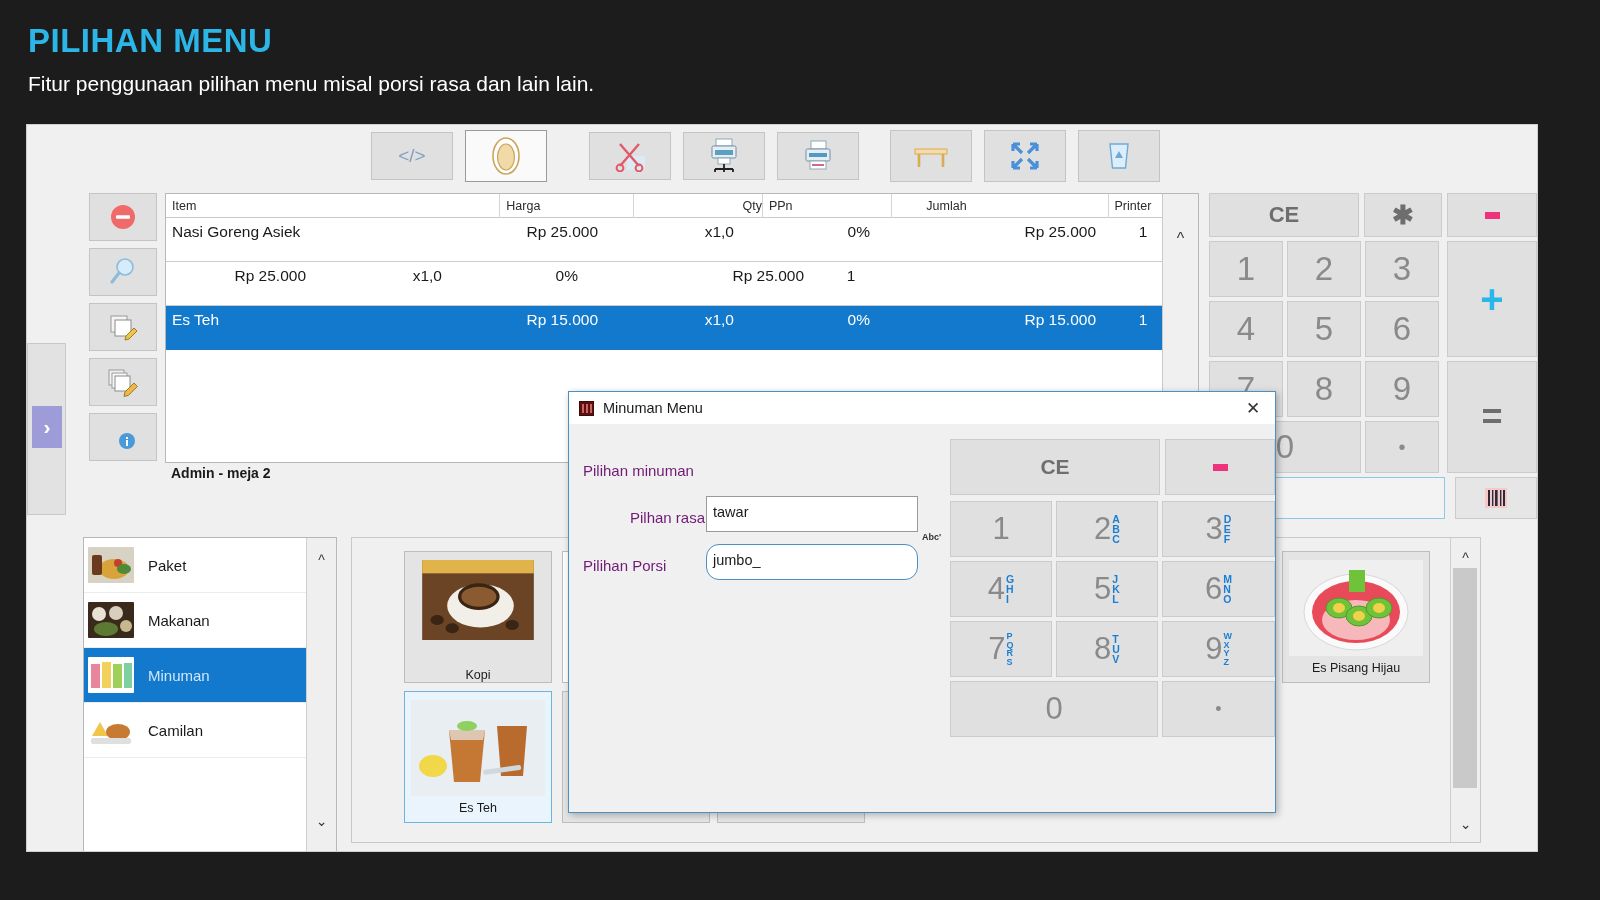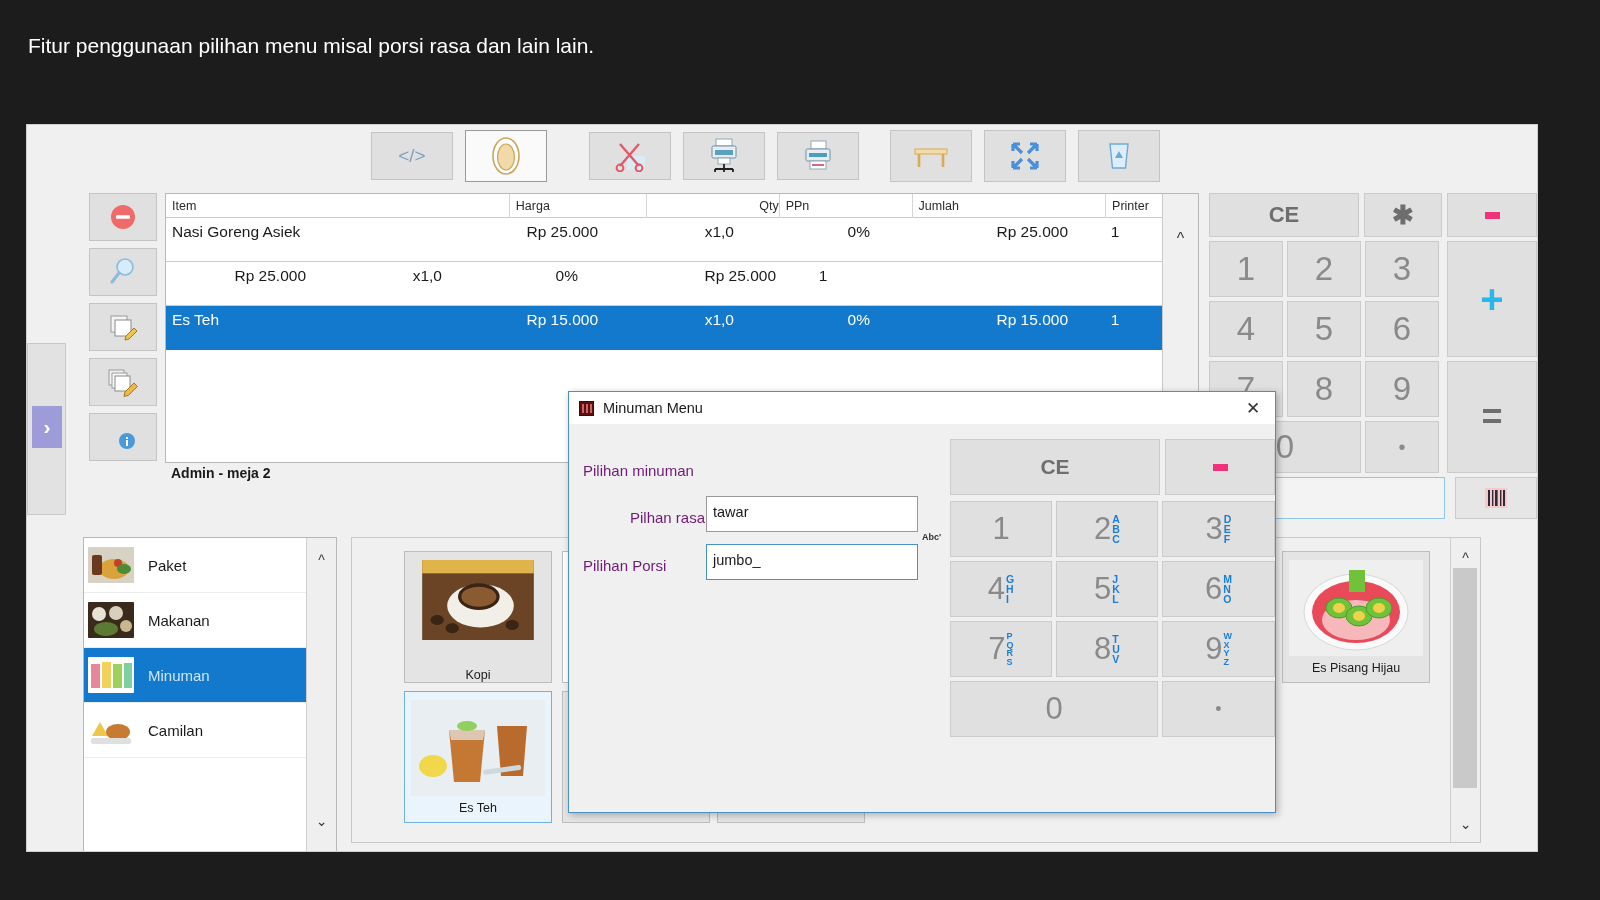--- a/index.html
+++ b/index.html
@@ -89,21 +89,21 @@
     display: flex; height: 44px; align-items: flex-start;
     border-bottom: 1px solid #cccccc;
     font-size: 15.5px; color: #1a1a1a;
   }
   .row > div { padding-top: 5px; }
   .row.selected { background: #1279cd; color: #ffffff; border-bottom: none; height:44px;}
   .c-item  { width: 292px; padding-left: 6px; }
   .c-harga { width: 140px; text-align: right; }
   .c-qty   { width: 136px; text-align: right; }
   .c-ppn   { width: 136px; text-align: right; }
-  .c-jumlah{ width: 198px; text-align: right; }
+  .c-jumlah{ width: 198px; text-align: right; margin-left: 28px; }
   .c-print { width: 94px;  text-align: center; }
 
   #tbl-head .c-item{width:352px;} #tbl-head .c-harga{width:140px;text-align:left;}
   #tbl-head .c-qty{width:136px;text-align:right;} #tbl-head .c-ppn{width:136px;text-align:left;}
   #tbl-head .c-jumlah{width:198px;text-align:left;} #tbl-head .c-print{width:94px;text-align:left;border-right:none;}
 
   #tbl-scroll {
     position: absolute; right: 0; top: 0;
     width: 36px; height: 100%;
     background: #f0f0f0; border-left: 1px solid #c9c9c9;
@@ -225,20 +225,21 @@
   .dk .letters {
     font-size: 10.5px; font-weight: bold; color: #1a7fd4;
     line-height: 10px; margin-left: 1px; text-align:left;
   }
   .pink-dash { width: 15px; height: 7px; background: #f0327c; }
 </style>
 </head>
 <body>
 
 <div id="header">
+  <div id="page-title">PILIHAN MENU</div>
   <div id="page-subtitle">Fitur penggunaan pilihan menu misal porsi rasa dan lain lain.</div>
 </div>
 
 <div id="app-window">
 
   <div id="toolbar">
     <div class="tb-btn" style="left:344px;">
       <svg width="34" height="22" viewBox="0 0 34 22">
           <text x="17" y="17" font-size="19" fill="#7f9fc4" text-anchor="middle" font-family="Liberation Sans, sans-serif">&lt;/&gt;</text>
         </svg>
@@ -551,21 +552,21 @@
     </div>
 
     <div class="fld-row" style="top:117px;margin-left:47px;">
       <span class="fld-label">Pilhan rasa</span>
     </div>
     <div class="fld-input" style="left:137px;top:104px;">tawar</div>
 
     <div class="fld-row" style="top:165px;">
       <span class="fld-label">Pilihan Porsi</span>
     </div>
-    <div class="fld-input focused" style="left:137px;top:152px;">jumbo_</div>
+    <div class="fld-input focused" style="left:137px;top:152px;border-radius:13px;">jumbo_</div>
     <div id="abc-hint">Abc'</div>
 
     <div id="dlg-keypad">
       <div class="dk" style="left:0;top:11px;width:210px;height:56px;font-size:21px;font-weight:bold;color:#6e6e6e;">CE</div>
       <div class="dk" style="left:215px;top:11px;width:110px;height:56px;">
           <span class="pink-dash"></span>
         </div>
 
       <div class="dk" style="left:0;top:73px;width:102px;height:56px;">
         <span>1</span>

